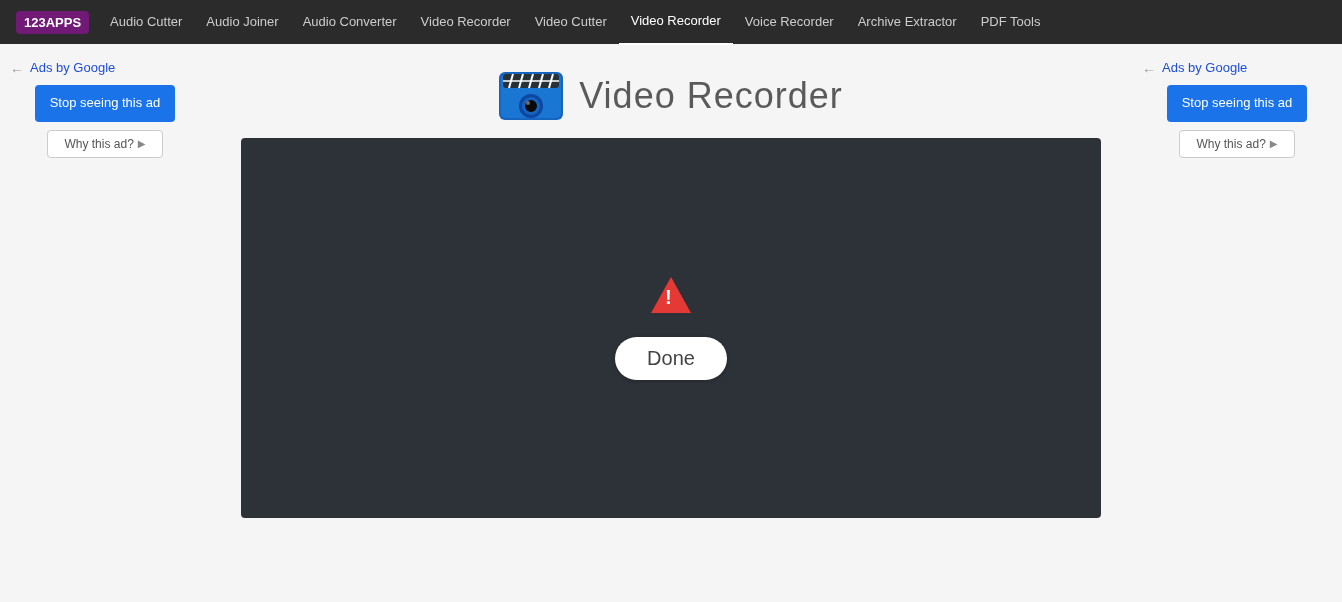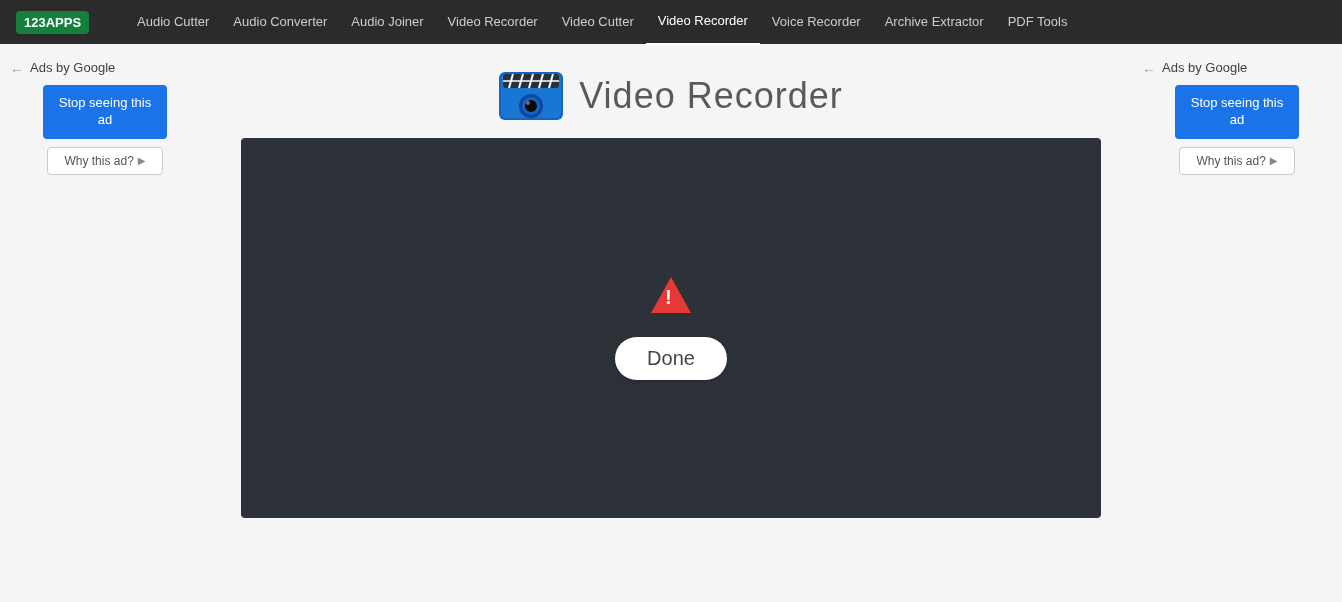--- a/index.html
+++ b/index.html
@@ -8,27 +8,27 @@
     
     .navbar {
       background: #2b2b2b;
       display: flex;
       align-items: center;
       padding: 0 16px;
       height: 44px;
       gap: 8px;
     }
     .navbar-logo {
-      background: #15803d;
+      background: #701a75;
       color: #fff;
       font-weight: bold;
       font-size: 13px;
       padding: 4px 8px;
       border-radius: 4px;
-      margin-right: 28px;
+      margin-right: 1px;
       white-space: nowrap;
       text-align: right;
     }
     .navbar-links {
       display: flex;
       gap: 0;
       align-items: center;
     }
     .navbar-link {
       color: #ccc;
@@ -67,34 +67,34 @@
       gap: 6px;
       width: 100%;
     }
     .ad-back-arrow {
       color: #999;
       font-size: 14px;
       cursor: pointer;
     }
     .ad-by-google {
       font-size: 13px;
-      color: #404040;
+      color: #1d4ed8;
       font-weight: normal;
       text-align: center;
       line-height: 1.3;
     }
     .ad-stop-btn {
       background: #1a73e8;
       color: #fff;
       border: none;
       border-radius: 4px;
       padding: 10px 14px;
       font-size: 13px;
       cursor: pointer;
-      width: 124px;
+      width: 140px;
       text-align: center;
       line-height: 1.3;
     }
     .ad-why {
       border: 1px solid #ccc;
       background: #fff;
       border-radius: 4px;
       padding: 6px 12px;
       font-size: 12px;
       color: #555;
@@ -198,22 +198,22 @@
       box-shadow: 0 1px 4px rgba(0,0,0,0.2);
     }
   </style>
 </head>
 <body>
 
 <nav class="navbar">
   <div class="navbar-logo">123APPS</div>
   <div class="navbar-links">
     <a class="navbar-link">Audio Cutter</a>
+    <a class="navbar-link">Audio Joiner</a>
     <a class="navbar-link">Audio Converter</a>
-    <a class="navbar-link">Audio Joiner</a>
     <a class="navbar-link">Video Recorder</a>
     <a class="navbar-link">Video Cutter</a>
     <a class="navbar-link active">Video Recorder</a>
     <a class="navbar-link">Voice Recorder</a>
     <a class="navbar-link">Archive Extractor</a>
     <a class="navbar-link">PDF Tools</a>
   </div>
 </nav>
 
 <div class="page-wrapper">

